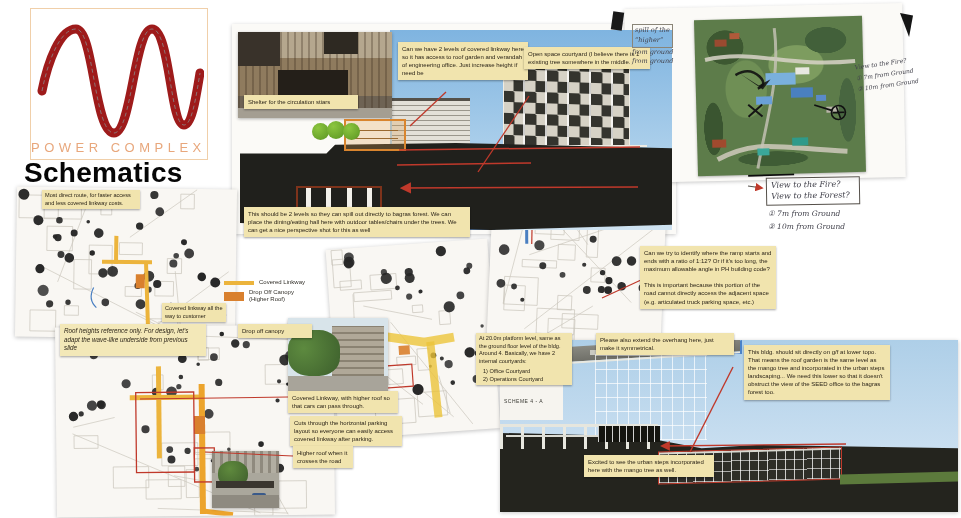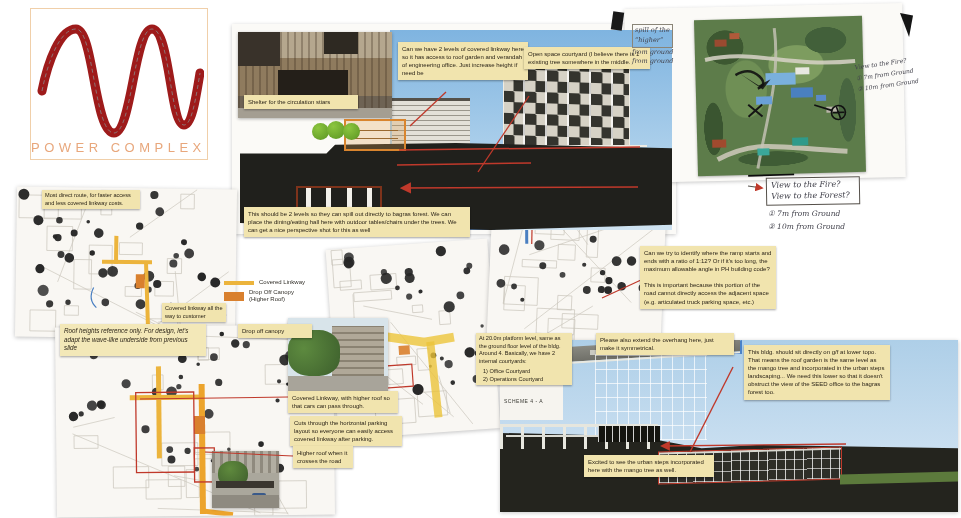--- a/index.html
+++ b/index.html
@@ -31,20 +31,21 @@
 
 <div id="canvas">
 
   <div id="logo-box">
     <svg width="170" height="126" viewBox="0 0 170 126" style="display:block;margin:4px auto 0;">
       <path d="M8,78 C14,48 26,16 42,16 C60,16 60,120 80,120 C98,120 100,16 118,16 C136,16 136,112 150,112 C158,112 162,84 166,60" fill="none" stroke="#9e1b1b" stroke-width="9" stroke-linecap="round"></path>
       <path d="M8,78 C14,48 26,16 42,16 C60,16 60,120 80,120 C98,120 100,16 118,16 C136,16 136,112 150,112 C158,112 162,84 166,60" fill="none" stroke="#8a8a8a" stroke-width="1" stroke-dasharray="4 3" opacity=".8"></path>
     </svg>
     <div id="logo-brand">POWER COMPLEX</div>
   </div>
+  <div id="page-title">Schematics</div>
 
   <div class="paper" style="left:232px;top:24px;width:444px;height:210px;z-index:1;"></div>
 
   <div class="photo" style="left:238px;top:32px;width:154px;height:86px;background:linear-gradient(180deg,#b5a78e 0%,#b5a78e 30%,#8f7b5e 30%,#8f7b5e 75%,#6e6354 75%);">
     <div class="frag" style="left:0;top:0;width:100%;height:100%;background:repeating-linear-gradient(90deg,rgba(60,45,30,.3) 0 2px,transparent 2px 7px);"></div>
     <div class="frag" style="left:0;top:0;width:42px;height:34px;background:#39322a;"></div>
     <div class="frag" style="left:86px;top:0;width:34px;height:22px;background:#2e2922;"></div>
     <div class="frag" style="left:40px;top:38px;width:70px;height:28px;background:#241f19;"></div>
     <div class="frag" style="left:0;bottom:0;width:100%;height:10px;background:#a49e92;"></div>
   </div>

